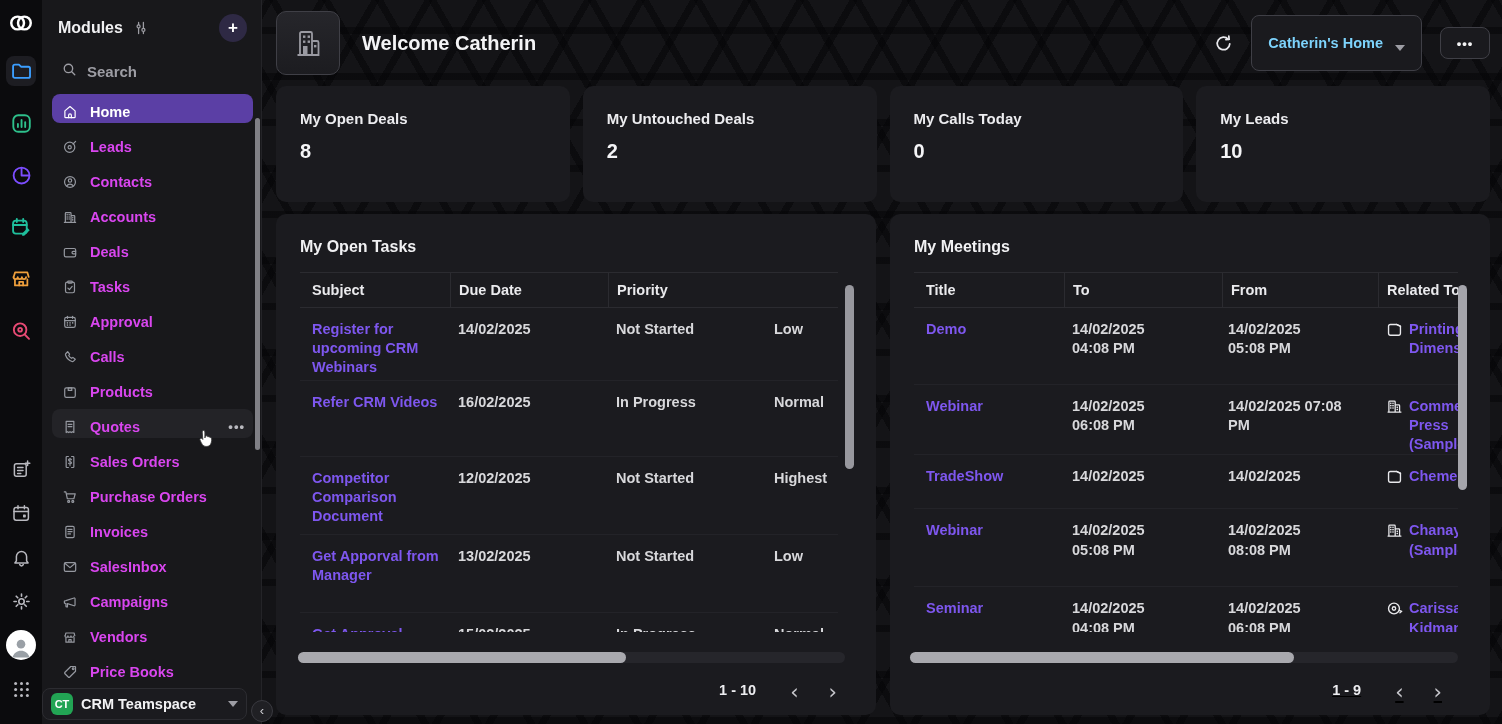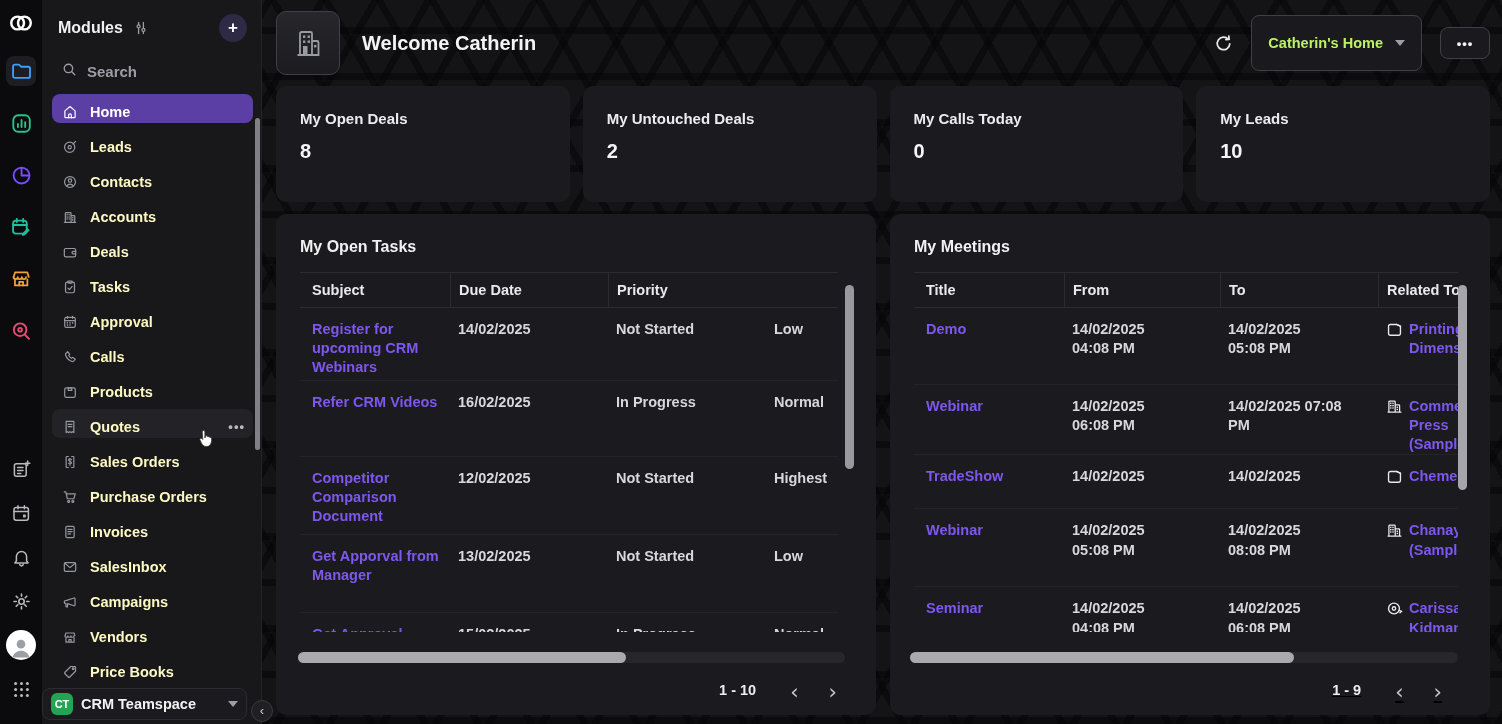--- a/index.html
+++ b/index.html
@@ -29,21 +29,21 @@
   .sb-sliders svg { width:16px; height:16px; }
   .sb-add { margin-left:auto; width:28px; height:28px; border-radius:50%; background:#2e2944; border:none;
             color:#ffffff; font-size:17px; font-weight:bold; line-height:26px; cursor:pointer; }
   .sb-search { display:flex; align-items:center; gap:10px; padding:10px 16px 12px 20px; color:#9d9da4;
                font-size:15px; font-weight:bold; cursor:pointer; }
   .sb-search svg { width:15px; height:15px; }
   .sb-items { padding:2px 8px 0 10px; }
   .sb-item { height:29px; margin-bottom:6px; border-radius:8px; display:flex; align-items:center;
              padding:6px 8px 0 10px; cursor:pointer; }
   .sb-item svg { width:16px; height:16px; flex-shrink:0; }
-  .sb-item .lbl { margin-left:12px; color:#fef9c3; font-size:14.5px; font-weight:bold; white-space:nowrap; }
+  .sb-item .lbl { margin-left:12px; color:#d946ef; font-size:14.5px; font-weight:bold; white-space:nowrap; }
   .sb-item.active { background:#5b3fa5; }
   .sb-item.active .lbl { color:#ffffff; }
   .sb-item.active svg { color:#ffffff !important; }
   .sb-item.hover { background:#232327; }
   .sb-item .more { margin-left:auto; color:#b9b9bf; font-size:13px; letter-spacing:1px; font-weight:bold; }
   .sb-scrollbar { position:absolute; right:1px; top:118px; width:5px; height:332px; border-radius:3px;
                   background:#808086; cursor:pointer; }
   .teamspace { position:absolute; left:0; right:14px; bottom:4px; height:32px; border:1px solid #2c2c31;
                background:#1b1b1f; border-radius:8px; display:flex; align-items:center; padding:0 8px; cursor:pointer; }
   .ts-badge { width:22px; height:22px; border-radius:6px; background:#22a454; color:#fff; font-size:11px;
@@ -64,22 +64,22 @@
             repeating-linear-gradient(-60deg, rgba(5,5,7,.55) 0 7px, transparent 7px 46px);
           padding:0 12px 0 14px; }
   .page-header { height:86px; display:flex; align-items:center; }
   .org-card { width:64px; height:64px; border-radius:10px; border:1px solid #3f3f46;
               background:linear-gradient(#26262b,#1c1c20); display:flex; align-items:center; justify-content:center; }
   .org-card svg { width:36px; height:36px; }
   .welcome { margin-left:22px; color:#f4f4f6; font-size:20px; font-weight:bold; }
   .header-right { margin-left:auto; display:flex; align-items:center; gap:18px; }
   .refresh-btn { background:none; border:none; cursor:pointer; display:flex; }
   .refresh-btn svg { width:19px; height:19px; }
-  .view-btn { display:flex; align-items:center; gap:12px; background:#1a1a1e; border:1px solid #3f3f46;
-              border-radius:8px; padding:19px 16px; color:#bef264; font-size:14.5px; font-weight:bold; cursor:pointer; }
+  .view-btn { display:flex; align-items:flex-end; gap:12px; background:#1a1a1e; border:1px solid #3f3f46;
+              border-radius:8px; padding:19px 16px; color:#7dd3fc; font-size:14.5px; font-weight:bold; cursor:pointer; }
   .more-btn { background:#1a1a1e; border:1px solid #3f3f46; border-radius:8px; width:50px; height:32px;
               color:#f2f2f4; font-size:13px; letter-spacing:1px; font-weight:bold; cursor:pointer; }
 
   
   .kpis { display:grid; grid-template-columns:repeat(4,1fr); gap:13px; height:116px; }
   .kpi { background:#1b1b1f; border-radius:10px; padding:24px 24px 0; }
   .kpi h3 { color:#ececef; font-size:15px; font-weight:bold; }
   .kpi .val { margin-top:13px; color:#f5f5f7; font-size:20px; font-weight:bold; }
 
   
@@ -529,22 +529,22 @@
           <button class="pg-btn prev">‹</button>
           <button class="pg-btn next">›</button>
         </div>
       </article>
 
       <article class="panel" id="meetingsPanel">
         <h2 class="p-title">My Meetings</h2>
         <div class="clip" id="meetingsClip" style="width:544px;">
             <div class="thead">
               <div class="th" style="width: 150px;">Title</div>
+              <div class="th" style="width: 158px;">To</div>
               <div class="th" style="width: 156px;">From</div>
-              <div class="th" style="width: 158px;">To</div>
               <div class="th flex1">Related To</div>
             </div>
             <div class="tr" style="min-height: 77px;">
               <div class="td link" style="width: 150px;">Demo</div>
               <div class="td" style="width: 156px;">14/02/2025
 04:08 PM</div>
               <div class="td" style="width: 158px;">14/02/2025
 05:08 PM</div>
               <div class="td flex1"><span class="rel"><span style="display: flex; color: rgb(233, 233, 236);"><svg viewBox="0 0 20 20" fill="none" stroke="currentColor" stroke-width="1.6" stroke-linecap="round" stroke-linejoin="round" style="width: 17px; height: 17px;">
                       <path d="M3 6.3C3 5.1 4 4.1 5.2 4.1h7.1l4.7 2v8.4c0 1.2-1 2.2-2.2 2.2H5.2C4 16.7 3 15.7 3 14.5z"></path>

